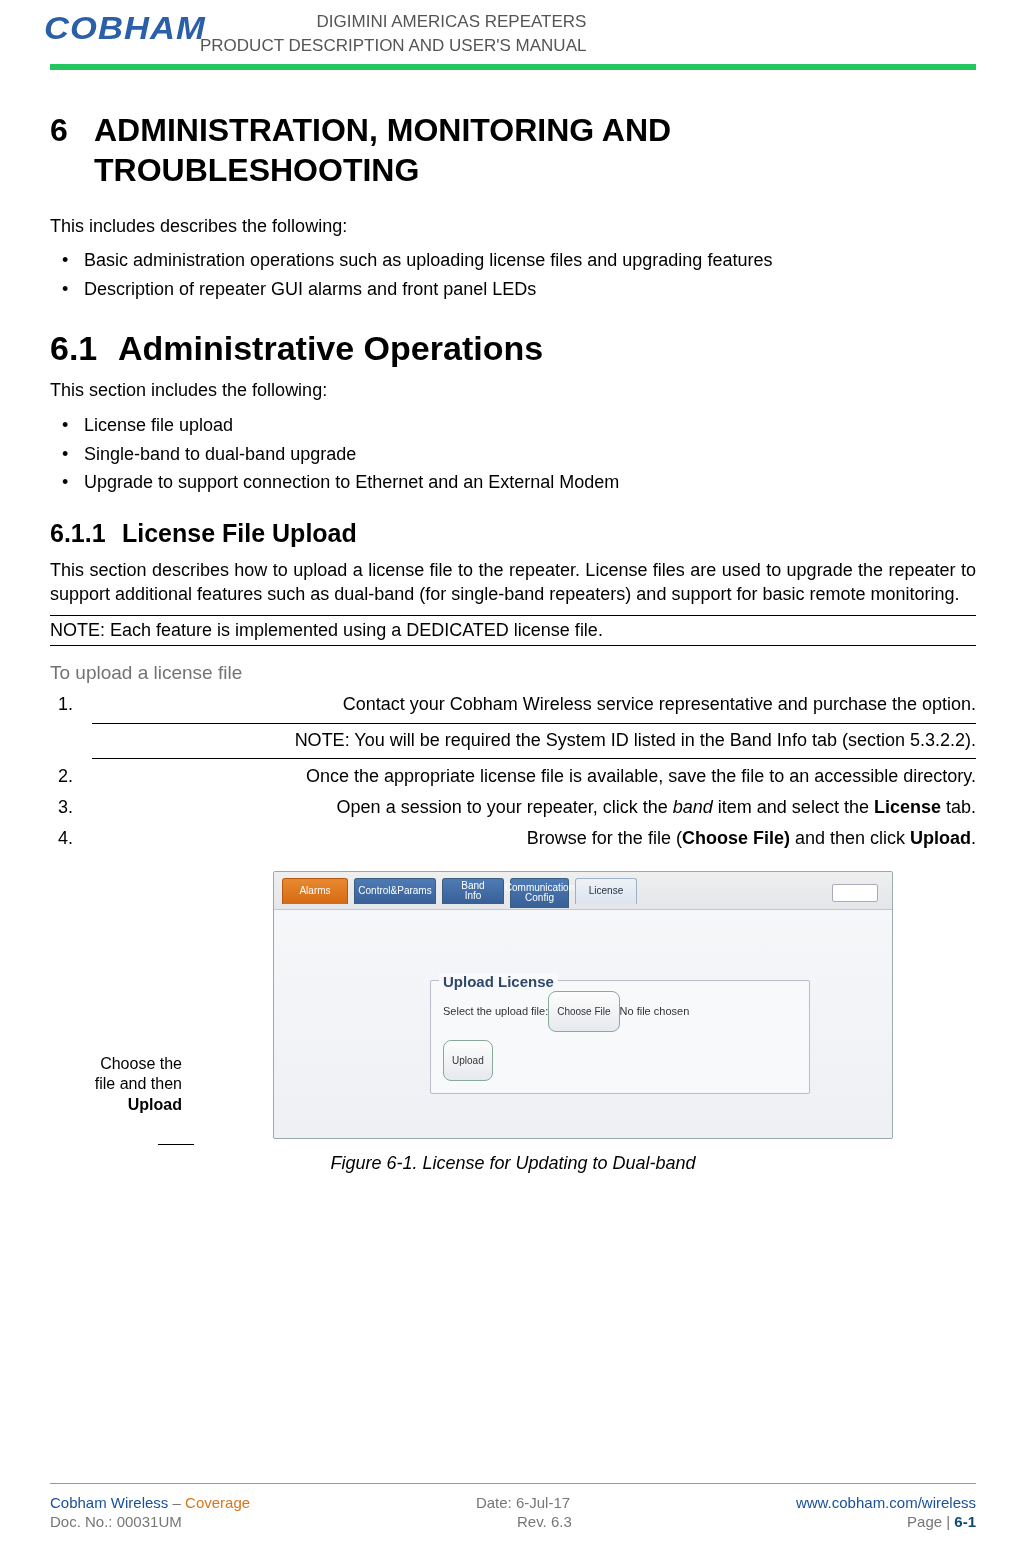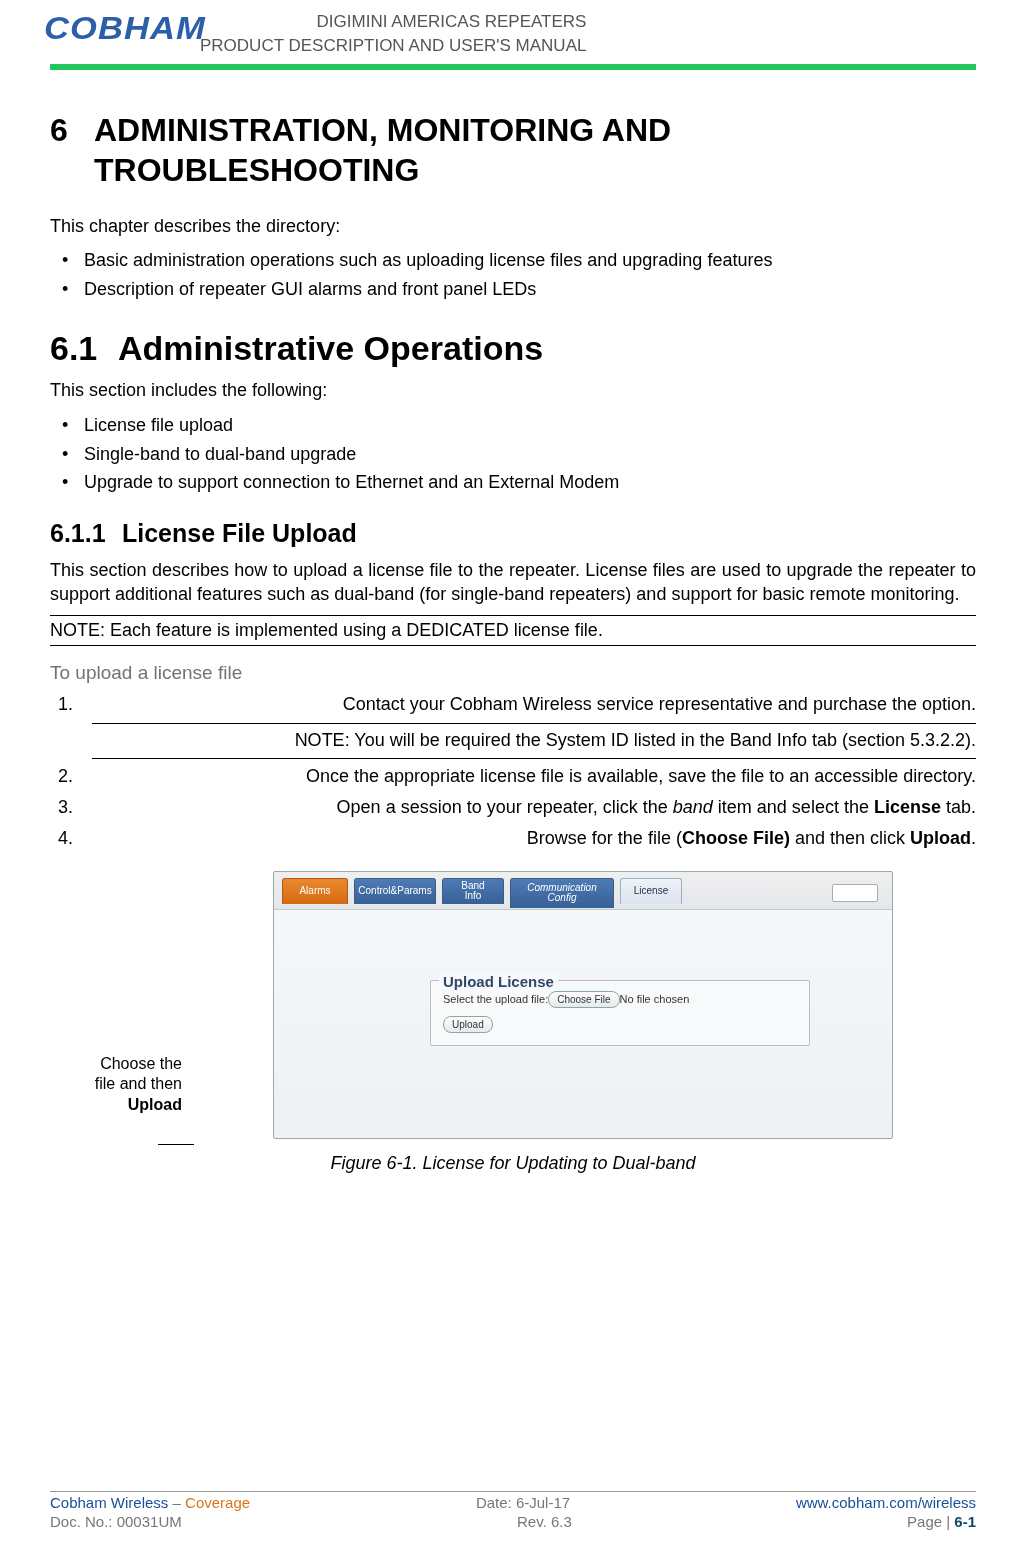--- a/index.html
+++ b/index.html
@@ -135,21 +135,21 @@
       display: flex;
       align-items: center;
       justify-content: center;
       text-align: center;
       line-height: 1.05;
       cursor: pointer;
     }
     .tab.orange { background: linear-gradient(#e9892f, #d56a13); border-color: #b85810; width: 66px; }
     .tab.blue { background: linear-gradient(#4f7bb5, #365f95); width: 82px; }
     .tab.blue.narrow { width: 62px; }
-    .tab.blue.tall { height: 30px; width: 104px; font-style: italic; }
+    .tab.blue.tall { height: 30px; width: 59px; }
     .tab.active {
       background: linear-gradient(#eef2f7, #dde4ef);
       color: #234;
       border: 1px solid #9cb0c8;
       border-bottom: none;
       width: 62px;
     }
     .dropdown-stub {
       margin-left: auto;
       width: 46px;
@@ -178,41 +178,41 @@
       left: 8px;
       background: #f8f9fb;
       padding: 0 4px;
       font-size: 15px;
       color: #30486a;
       font-weight: bold;
     }
     .file-row { font-size: 11px; color: #333; display: flex; align-items: center; gap: 0; }
     .btn {
       font-size: 10px;
-      padding: 2px 8px;
+      padding: 14px 8px;
       border: 1px solid #8a9;
       border-radius: 8px;
       background: linear-gradient(#fdfdfd, #e6e9ee);
       cursor: pointer;
       color: #333;
     }
     .upload-btn { margin-top: 8px; }
     .fig-caption {
       text-align: center;
       font-style: italic;
       font-size: 18px;
       margin: 12px 0 0 0;
     }
     .footer {
       position: absolute;
       left: 50px;
       right: 50px;
       bottom: 30px;
       border-top: 1px solid #999;
-      padding-top: 0;
+      padding-top: 8px;
       font-size: 15px;
       color: #1a4f9a;
     }
     .footer-row { display: flex; justify-content: space-between; margin: 2px 0; }
     .footer .grey { color: #777; }
     .footer .orange { color: #d9751a; }
     .footer .right { text-align: right; }
     .footer .pgnum strong { color: #0c4a6e; }
   </style>
 </head>
@@ -224,21 +224,21 @@
     <div>DIGIMINI AMERICAS REPEATERS</div>
     <div>PRODUCT DESCRIPTION AND USER'S MANUAL</div>
   </div>
 </div>
 
 <h1 class="chapter">
   <span class="num">6</span><span>ADMINISTRATION, MONITORING AND</span>
   <span class="indent">TROUBLESHOOTING</span>
 </h1>
 
-<p>This chapter describes the directory:</p>
+<p>This includes describes the following:</p>
 <ul class="bullets">
   <li>Basic administration operations such as uploading license files and upgrading features</li>
   <li>Description of repeater GUI alarms and front panel LEDs</li>
 </ul>
 
 <h2 class="section">
   <span class="num">6.1</span><span>Administrative Operations</span>
 </h2>
 <p>This section includes the following:</p>
 <ul class="bullets">

